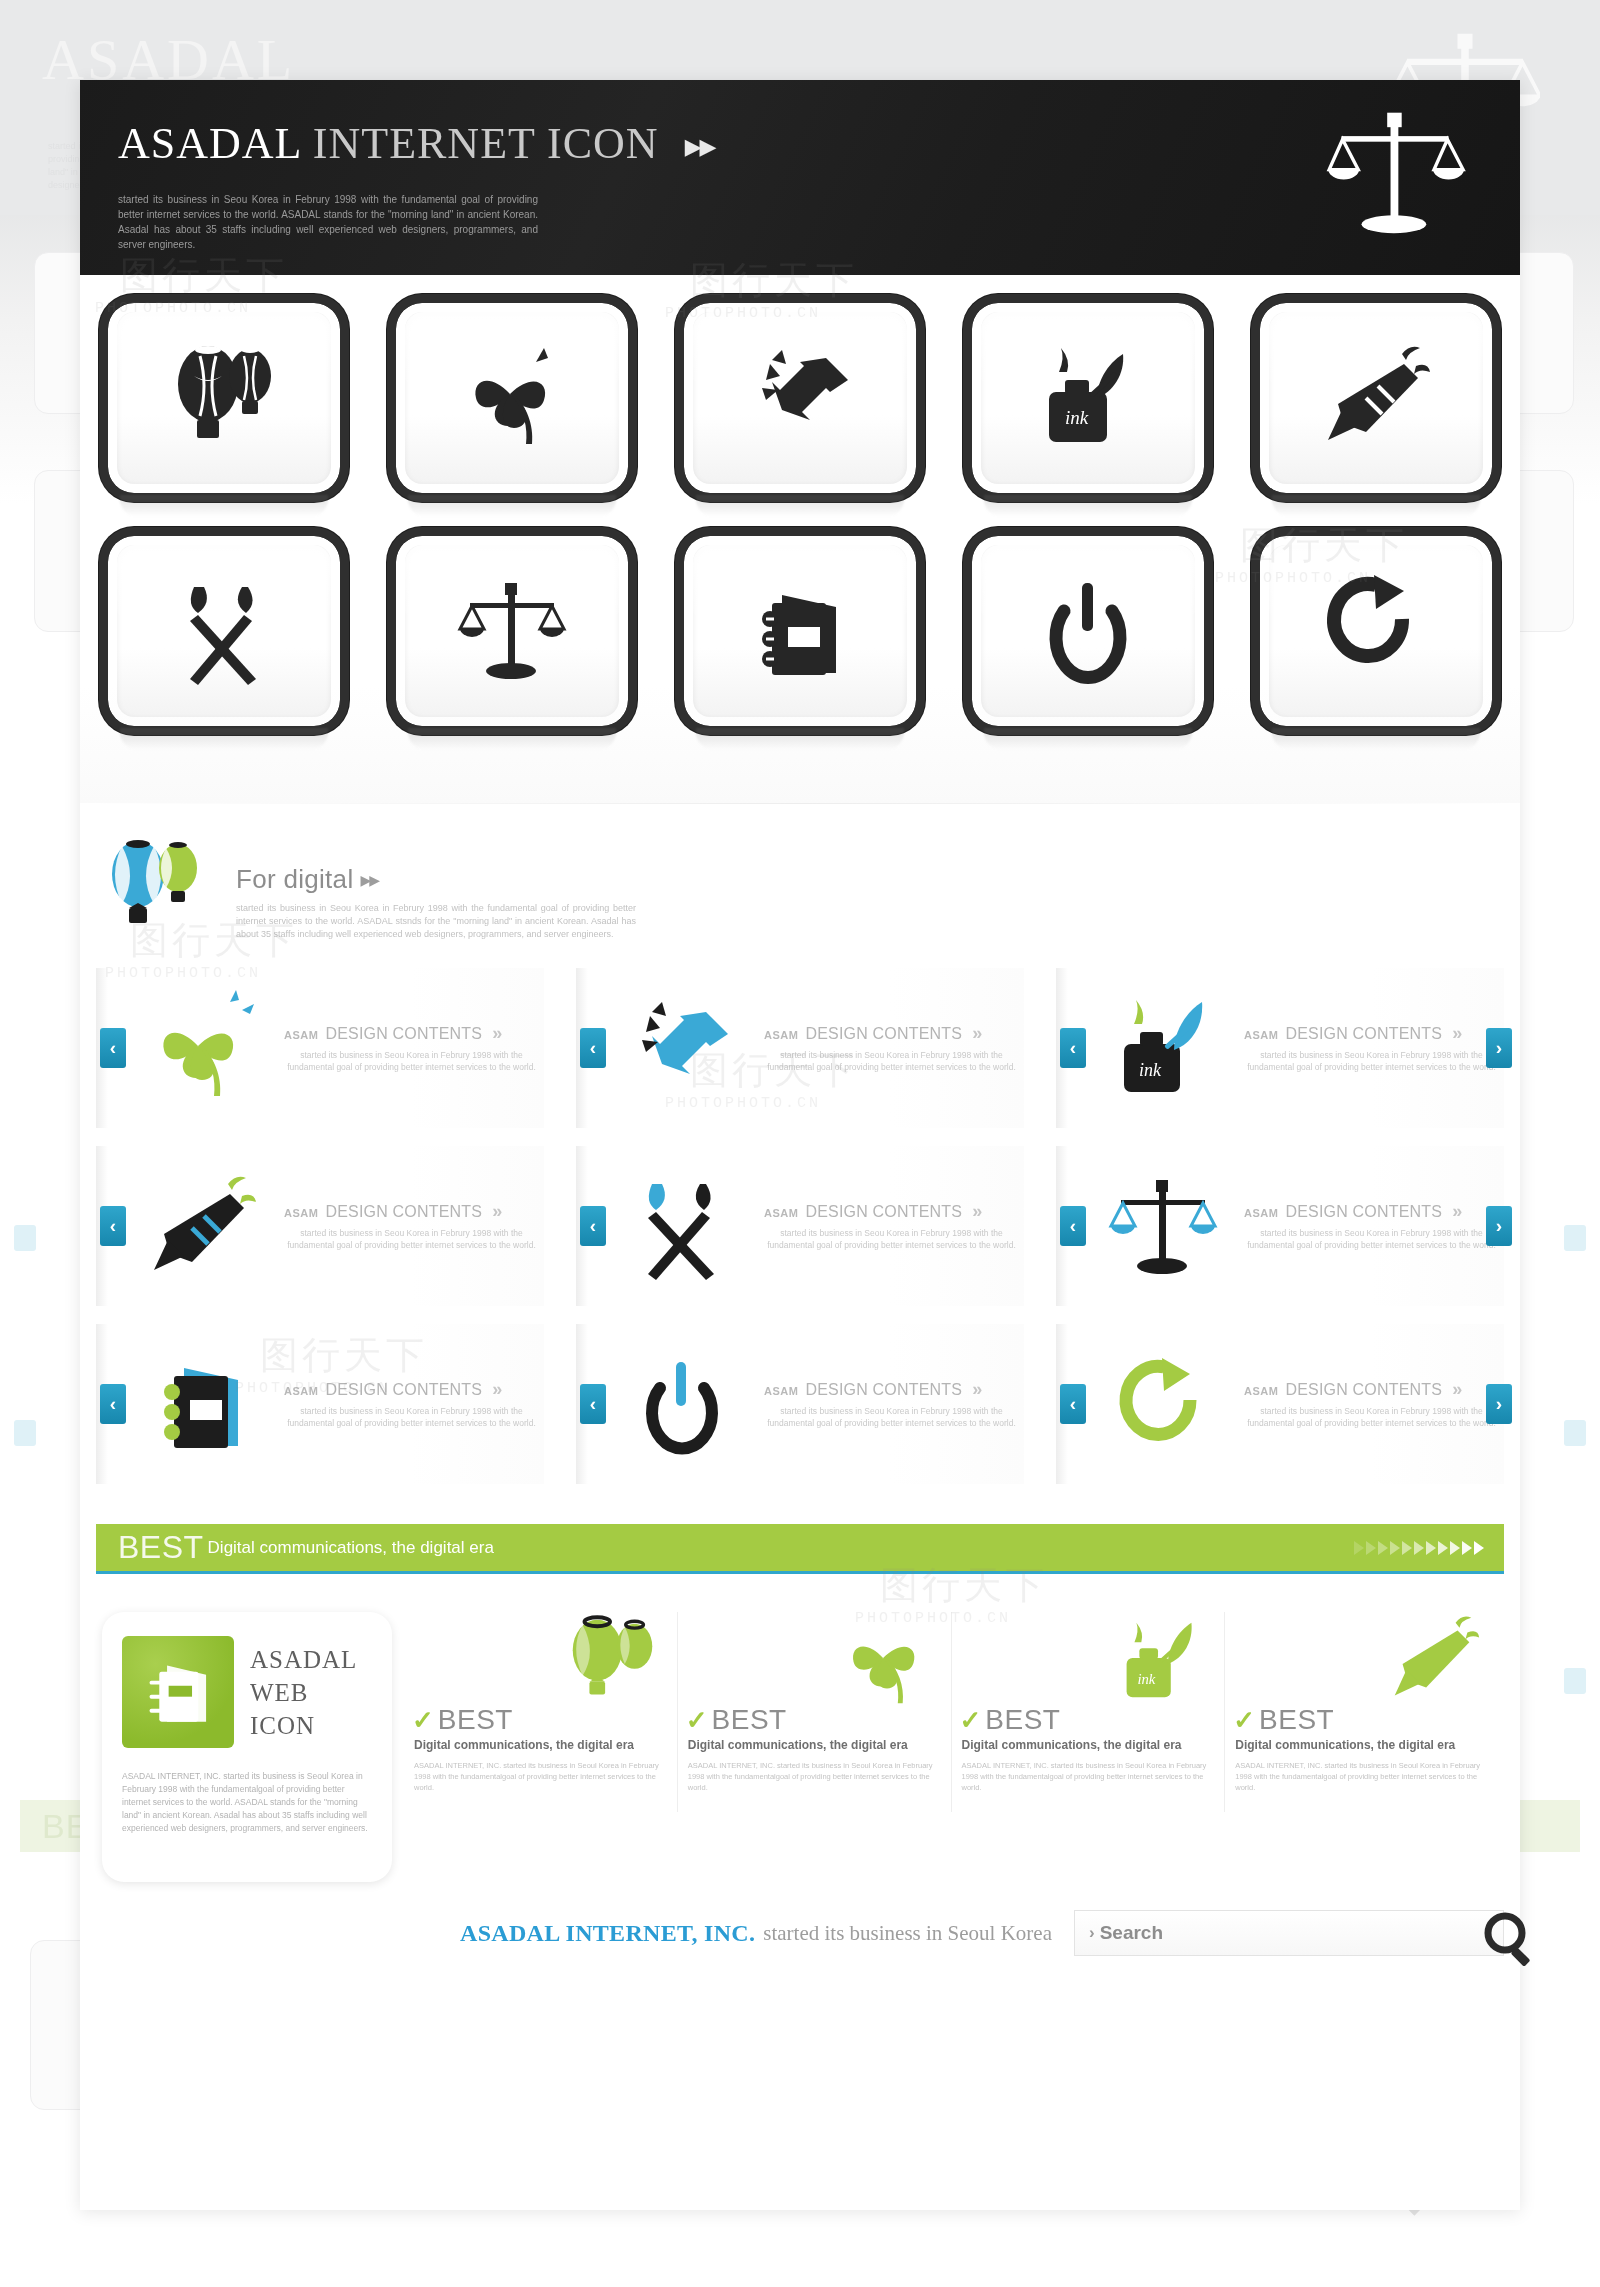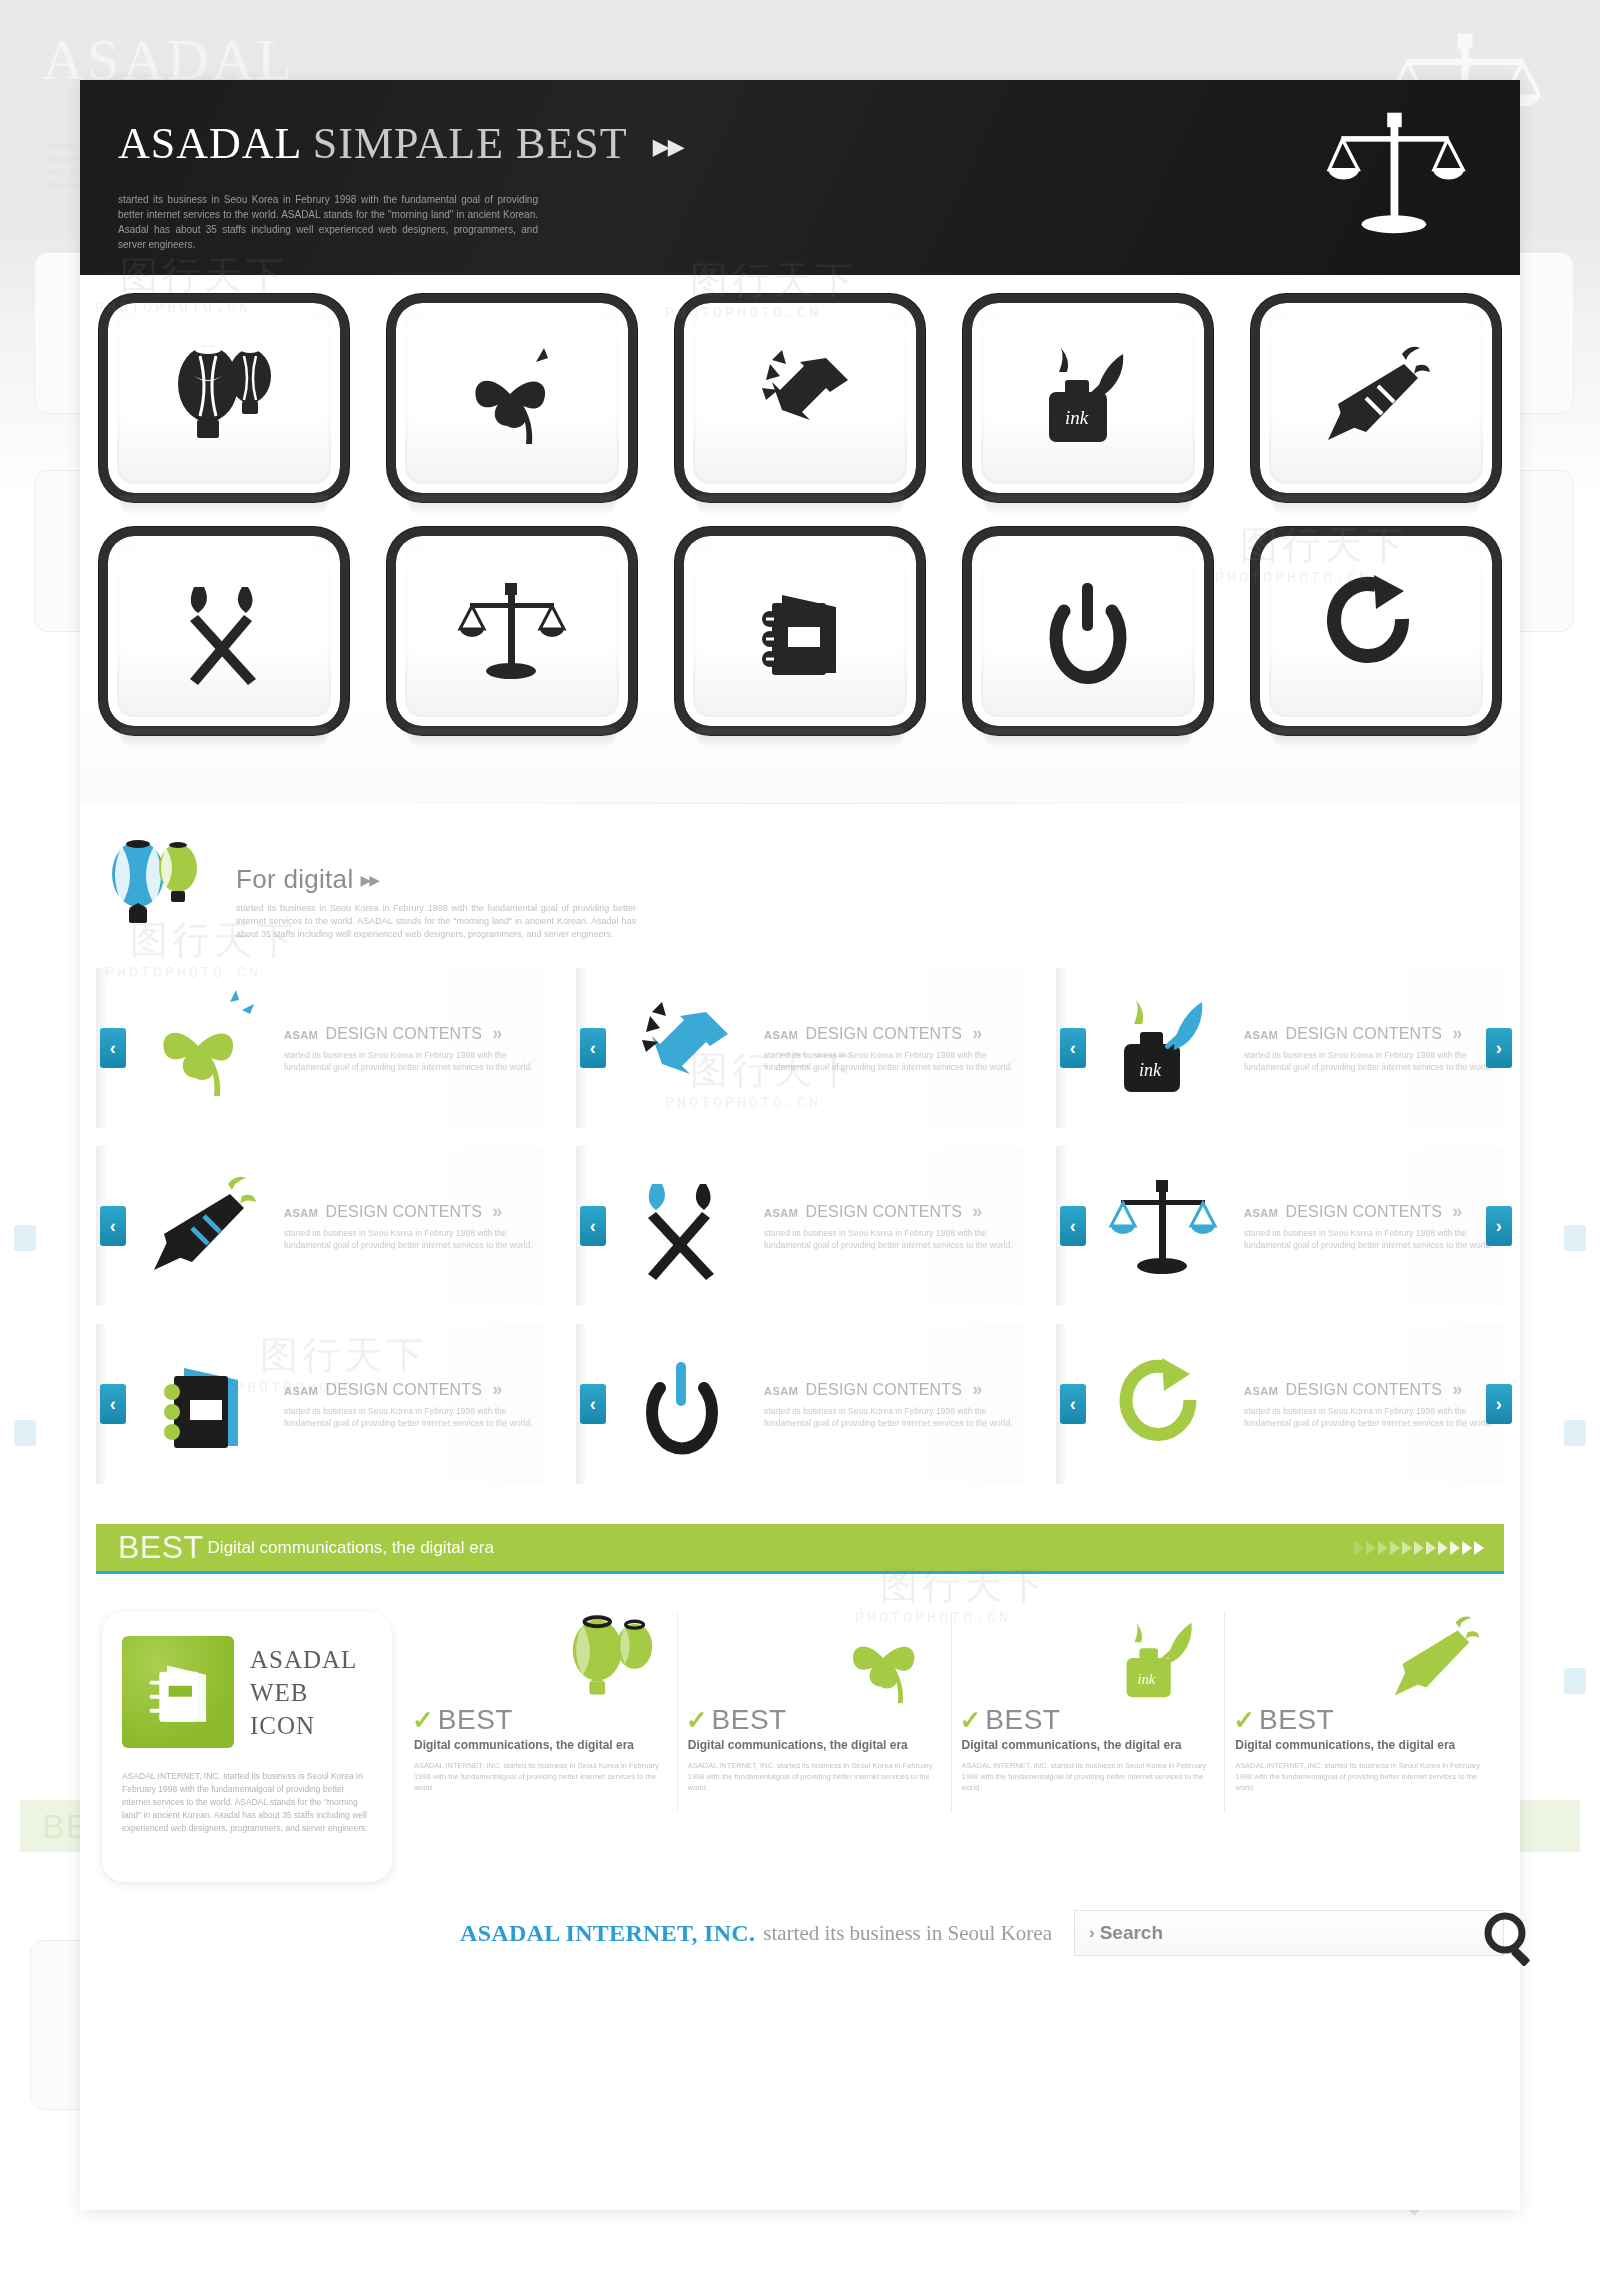--- a/index.html
+++ b/index.html
@@ -176,21 +176,21 @@
     background:linear-gradient(180deg,#2fa6cc,#1787ad);
     display:flex; align-items:center; justify-content:center;
     color:#fff; font-size:19px; font-weight:bold; z-index:5;
   }
   .chev.left{ left:4px; }
   .chev.right{ right:-8px; }
   .card-ico{
     width:150px; height:140px; margin-left:32px; flex:0 0 auto;
     display:flex; align-items:center; justify-content:center; position:relative;
   }
-  .card-body{ padding-left:6px; padding-right:10px; flex:1 1 auto; }
+  .card-body{ padding-left:6px; padding-right:10px; flex:1 1 auto;text-align:center; }
   .card-head{
     display:flex; align-items:baseline; white-space:nowrap;
   }
   .card-kicker{
     font-size:11px; font-weight:bold; color:#b9b9b9; letter-spacing:.5px; margin-right:7px;
   }
   .card-title{ font-size:16px; color:#b4b4b4; letter-spacing:.2px; }
   .card-arrows{ margin-left:10px; color:#c6c6c6; font-size:18px; letter-spacing:-5px; font-weight:bold;}
   .card-para{
     margin-top:5px; font-size:8.5px; line-height:12px; color:#c9c9c9; width:255px;
@@ -328,21 +328,21 @@
     <circle cx="25" cy="25" r="17" fill="none" stroke="#e4e4e4" stroke-width="6"></circle>
     <rect x="38" y="38" width="17" height="8" fill="#e4e4e4" transform="rotate(45 38 38)"></rect>
   </svg>
 </div>
 
 <div class="sheet">
 
   <div class="header">
     <div class="header-title">
       <span>ASADAL</span>
-      <span class="light">SIMPALE BEST</span>
+      <span class="light">INTERNET ICON</span>
       <span class="hdr-arrows">▶▶</span>
     </div>
     <div class="header-para">started its business in Seou Korea in Februry 1998 with the fundamental goal of providing better internet services to the world. ASADAL stands for the "morning land" in ancient Korean. Asadal has about 35 staffs including well experienced web designers, programmers, and server engineers.</div>
 
     <svg class="header-scale" width="150" height="145" viewBox="0 0 120 130">
       <g fill="#ffffff">
         <rect x="56" y="18" width="7" height="86"></rect>
         <rect x="12" y="27" width="96" height="5"></rect>
         <rect x="53" y="6" width="13" height="13"></rect>
         <path d="M13 30 L1 57 L27 57 Z" fill="none" stroke="#ffffff" stroke-width="3"></path>

